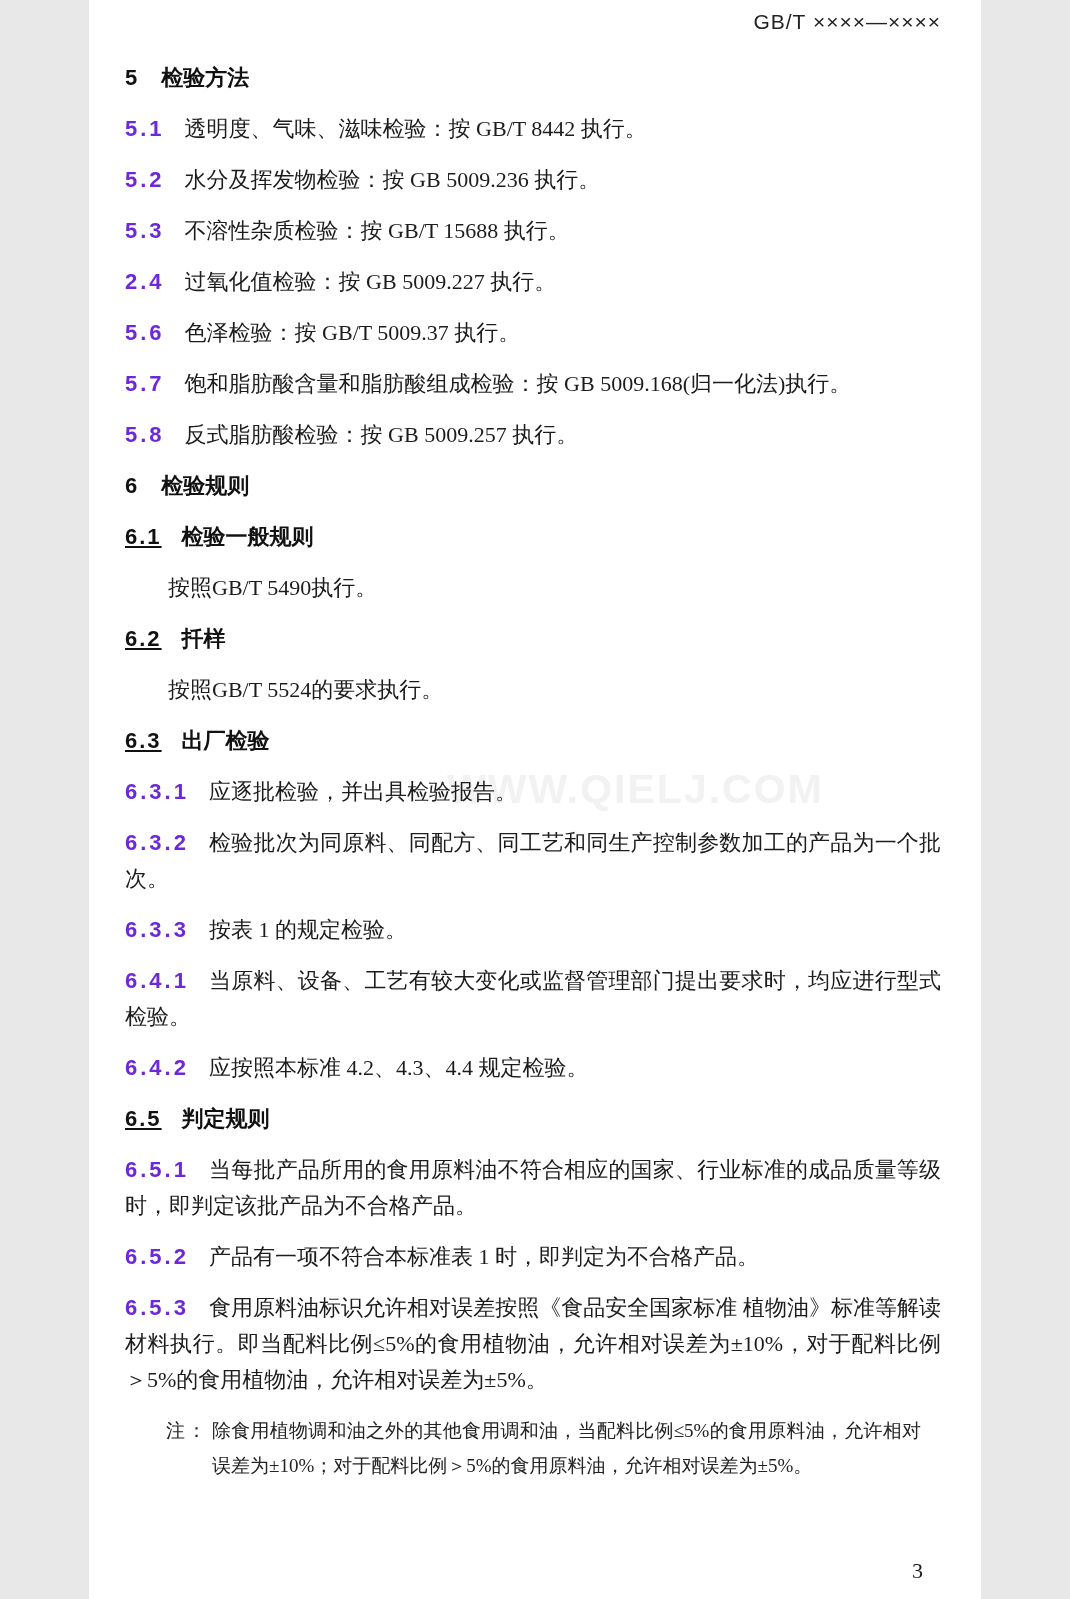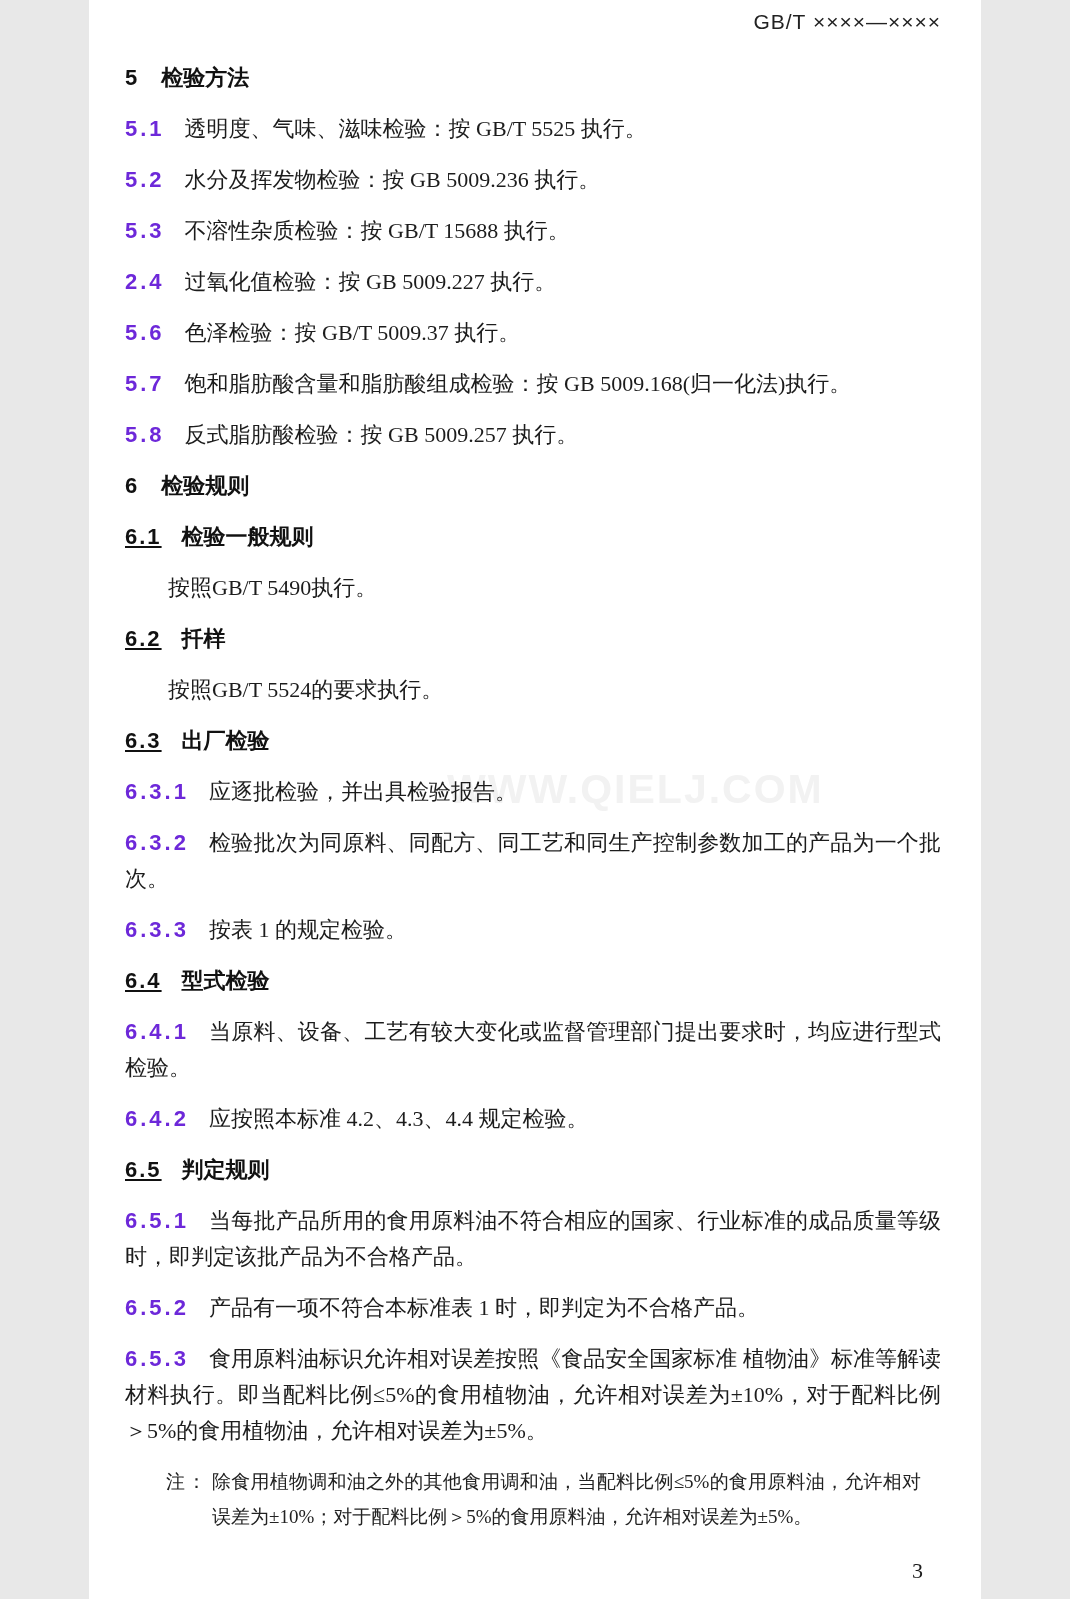--- a/index.html
+++ b/index.html
@@ -93,37 +93,36 @@
   }
 </style>
 </head>
 <body>
 
 <div class="page">
   <div class="doc-header">GB/T ××××—××××</div>
   <div class="watermark">WWW.QIELJ.COM</div>
   <main class="content" id="content">
       <h2 class="chapter"><span class="num">5</span><span class="title">检验方法</span></h2>
-      <p class="clause"><span class="num">5.1</span><span class="text">透明度、气味、滋味检验：按 GB/T 5525 执行。</span></p>
+      <p class="clause"><span class="num">5.1</span><span class="text">透明度、气味、滋味检验：按 GB/T 8442 执行。</span></p>
       <p class="clause"><span class="num">5.2</span><span class="text">水分及挥发物检验：按 GB 5009.236 执行。</span></p>
       <p class="clause"><span class="num">5.3</span><span class="text">不溶性杂质检验：按 GB/T 15688 执行。</span></p>
       <p class="clause"><span class="num">2.4</span><span class="text">过氧化值检验：按 GB 5009.227 执行。</span></p>
       <p class="clause"><span class="num">5.6</span><span class="text">色泽检验：按 GB/T 5009.37 执行。</span></p>
       <p class="clause"><span class="num">5.7</span><span class="text">饱和脂肪酸含量和脂肪酸组成检验：按 GB 5009.168(归一化法)执行。</span></p>
       <p class="clause"><span class="num">5.8</span><span class="text">反式脂肪酸检验：按 GB 5009.257 执行。</span></p>
       <h2 class="chapter"><span class="num">6</span><span class="title">检验规则</span></h2>
       <h3 class="subheading"><span class="num">6.1</span><span class="title">检验一般规则</span></h3>
       <p class="para"><span class="text">按照GB/T 5490执行。</span></p>
       <h3 class="subheading"><span class="num">6.2</span><span class="title">扦样</span></h3>
       <p class="para"><span class="text">按照GB/T 5524的要求执行。</span></p>
       <h3 class="subheading"><span class="num">6.3</span><span class="title">出厂检验</span></h3>
       <p class="clause"><span class="num">6.3.1</span><span class="text">应逐批检验，并出具检验报告。</span></p>
       <p class="clause"><span class="num">6.3.2</span><span class="text">检验批次为同原料、同配方、同工艺和同生产控制参数加工的产品为一个批次。</span></p>
       <p class="clause"><span class="num">6.3.3</span><span class="text">按表 1 的规定检验。</span></p>
-      <h3 class="subheading"><span class="num">6.4</span><span class="title">型式检验</span></h3>
       <p class="clause"><span class="num">6.4.1</span><span class="text">当原料、设备、工艺有较大变化或监督管理部门提出要求时，均应进行型式检验。</span></p>
       <p class="clause"><span class="num">6.4.2</span><span class="text">应按照本标准 4.2、4.3、4.4 规定检验。</span></p>
       <h3 class="subheading"><span class="num">6.5</span><span class="title">判定规则</span></h3>
       <p class="clause"><span class="num">6.5.1</span><span class="text">当每批产品所用的食用原料油不符合相应的国家、行业标准的成品质量等级时，即判定该批产品为不合格产品。</span></p>
       <p class="clause"><span class="num">6.5.2</span><span class="text">产品有一项不符合本标准表 1 时，即判定为不合格产品。</span></p>
       <p class="clause"><span class="num">6.5.3</span><span class="text">食用原料油标识允许相对误差按照《食品安全国家标准 植物油》标准等解读材料执行。即当配料比例≤5%的食用植物油，允许相对误差为±10%，对于配料比例＞5%的食用植物油，允许相对误差为±5%。</span></p>
       <div class="note">
         <span class="note-label">注：</span>
         <span class="note-text">除食用植物调和油之外的其他食用调和油，当配料比例≤5%的食用原料油，允许相对误差为±10%；对于配料比例＞5%的食用原料油，允许相对误差为±5%。</span>
       </div>

